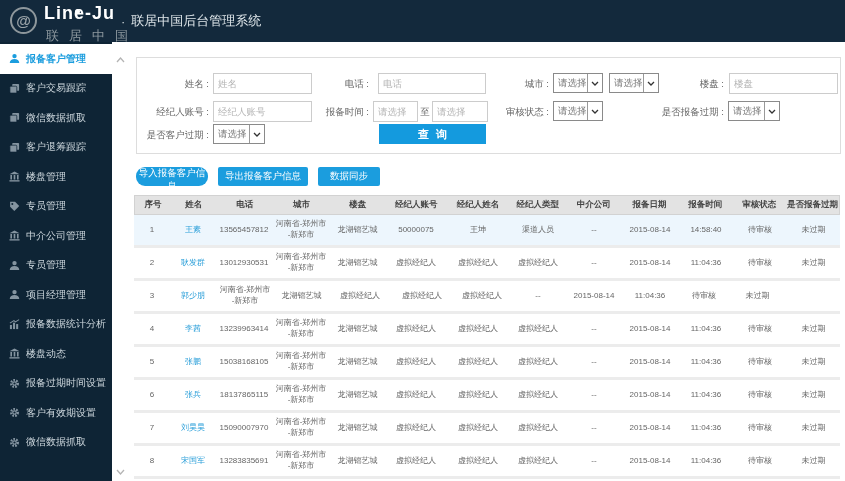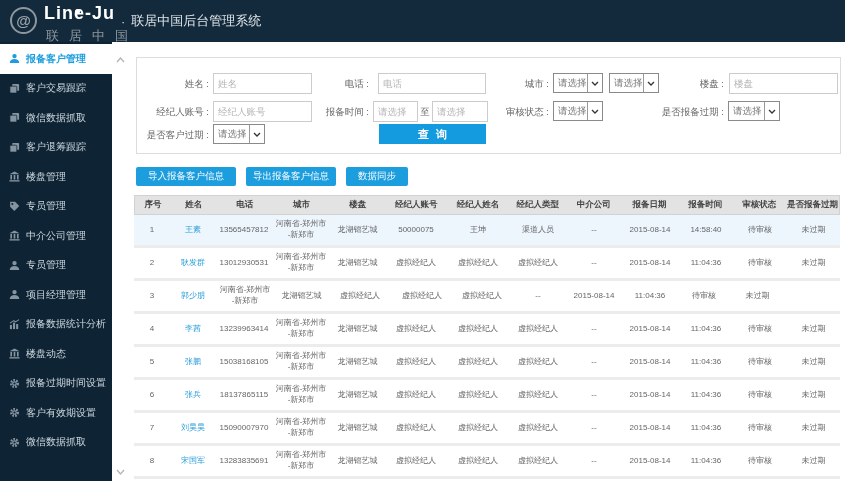--- a/index.html
+++ b/index.html
@@ -39,21 +39,21 @@
   .sel { position:absolute; height:20px; border:1px solid #8a8a8a; background:#fff; display:flex; align-items:center; }
   .sel .st { flex:1; font-size:9.5px; color:#777; padding-left:4px; white-space:nowrap; overflow:hidden; }
   .sel .sa { width:15px; height:100%; border-left:1px solid #999; display:flex; align-items:center; justify-content:center; }
   .sel .sa svg { width:8px; height:5px; }
   .tolbl { position:absolute; font-size:9.5px; color:#666; height:21px; line-height:21px; text-align:center; }
   .qbtn { position:absolute; left:242px; top:66px; width:107px; height:20px; background:#149ade; color:#fff; border:none; font-size:11px; font-weight:bold; letter-spacing:7px; text-indent:7px; cursor:pointer; font-family:inherit; }
 
   
   .acts { position:absolute; left:136px; top:167px; display:flex; }
   .abtn { height:19px; background:#1b9dde; color:#fff; border:none; border-radius:2px; font-size:9.5px; margin-right:10px; cursor:pointer; font-family:inherit; text-align:center; }
-  .abtn.w1 { width:100px; } .abtn.w2 { width:90px; } .abtn.w3 { width:62px; }
+  .abtn.w1 { width:72px;border-radius:9px; } .abtn.w2 { width:90px; } .abtn.w3 { width:62px; }
 
   
   .tbl { position:absolute; left:134px; top:195px; width:706px; }
   .trow { display:flex; width:706px; }
   .thead { background:#e3e3e3; border:1px solid #d2d2d2; height:20px; }
   .thead .tc { font-size:8.5px; font-weight:bold; color:#444; white-space:nowrap; }
   .tc { display:flex; align-items:center; justify-content:center; text-align:center; font-size:8px; color:#666; white-space:pre-line; line-height:1.35; }
   .tbody .trow { height:33px; border-bottom:3px solid #ececec; background:#fff; }
   .tbody .trow.hl { background:#edf6fd; }
   .tc.link { color:#2b9fd9; cursor:pointer; }

